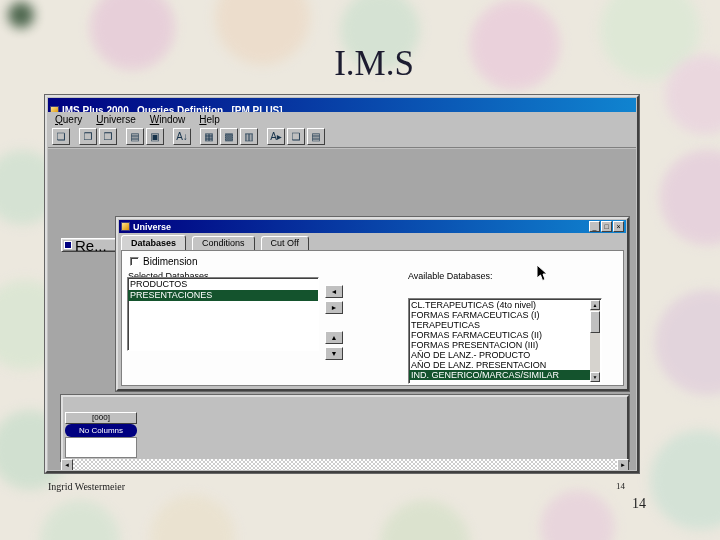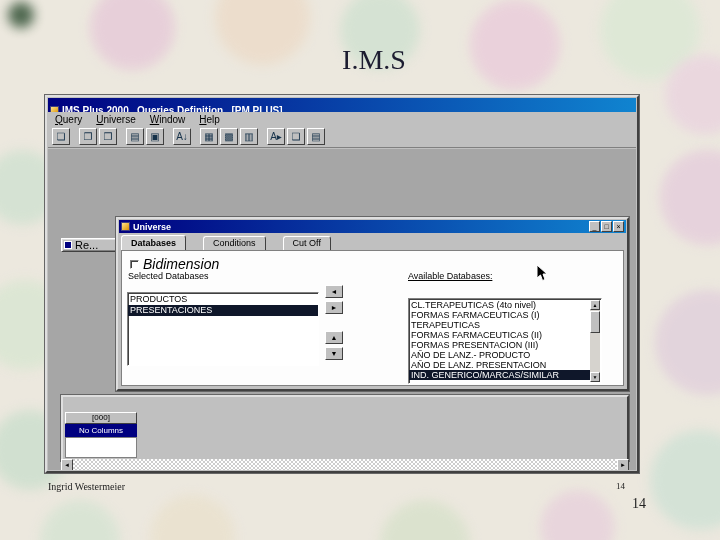--- a/index.html
+++ b/index.html
@@ -21,21 +21,21 @@
   .p10{left:-10px;top:410px;width:80px;height:80px;background:#cfe0cf;}
   .p11{left:660px;top:150px;width:95px;height:95px;background:#e6d0dc;}
   .p12{left:655px;top:290px;width:105px;height:105px;background:#e2d2dc;}
   .p13{left:650px;top:430px;width:100px;height:100px;background:#d2e2d6;}
   .p14{left:150px;top:495px;width:85px;height:85px;background:#eae2cf;}
   .p15{left:380px;top:500px;width:90px;height:90px;background:#dae2cd;}
   .p16{left:540px;top:490px;width:75px;height:75px;background:#e8d4dc;}
   .p17{left:40px;top:500px;width:80px;height:80px;background:#d8e4d4;}
 
   #slide-title { position:absolute; top:44px; left:0; width:100%; text-align:center;
-    font-family:"Liberation Serif",serif; font-size:28px; color:#1c1c30;padding-left:28px; }
+    font-family:"Liberation Serif",serif; font-size:35px; color:#1c1c30;padding-left:28px; }
 
   
   .raised { background:#c0c0c0; border:1px solid; border-color:#ffffff #404040 #404040 #ffffff;
             box-shadow: inset 1px 1px 0 #dfdfdf, inset -1px -1px 0 #808080; }
   .win-frame { position:absolute; background:#c0c0c0; border:2px solid;
                border-color:#dfdfdf #404040 #404040 #dfdfdf; box-shadow:0 0 0 1px #666; }
   .titlebar { position:absolute; left:1px; top:1px; right:1px; height:13px;
               background:linear-gradient(90deg,#000080,#1084d0); display:flex; align-items:center;
               padding:0 2px; color:#fff; }
   .titlebar .win-ico { width:9px; height:9px; margin-right:3px; flex:0 0 auto;
@@ -56,62 +56,62 @@
   #toolbar { position:absolute; left:1px; top:29px; right:1px; height:22px; background:#c0c0c0;
              border-bottom:1px solid #808080; display:flex; align-items:center; gap:2px; padding:0 4px; }
   .tb-btn { width:18px; height:17px; font-size:10px; line-height:15px; text-align:center; padding:0;
             color:#16324a; background:#c0c0c0; border:1px solid; border-color:#fff #404040 #404040 #fff; }
   #mdi { position:absolute; left:1px; top:52px; right:1px; bottom:1px; background:#a6a6a6; overflow:hidden; }
 
   
   #frag-window { position:absolute; left:13px; top:89px; width:56px; height:14px;
                  display:flex; align-items:center; padding:0 2px; }
   #frag-window .mini-ico { width:8px; height:8px; background:#000080; border:1px solid #fff; margin-right:3px; }
-  #frag-window .frag-ttl { font-size:11px; color:#000; }
+  #frag-window .frag-ttl { font-size:15px; color:#000; }
 
   
   #uni { left:68px; top:68px; width:513px; height:174px; }
   #uni-tabs { position:absolute; left:3px; top:17px; height:15px; display:flex; }
   .tab { font-size:9px; padding:1px 9px 14px; background:#c4c4c4; color:#000;
-         border:1px solid; border-color:#fff #404040 #c4c4c4 #fff; border-radius:3px 3px 0 0; margin-right:17px; }
+         border:1px solid; border-color:#fff #404040 #c4c4c4 #fff; border-radius:3px 3px 0 0; margin-right:6px; }
   .tab.active { background:#d2d2d2; font-weight:bold; position:relative; top:-1px; padding-top:2px; }
   #uni-page { position:absolute; left:3px; right:3px; top:31px; bottom:3px; background:#fdfdfd;
               border:1px solid #808080; }
   .chk-row { position:absolute; left:8px; top:5px; display:flex; align-items:center; }
   .chk-box { width:9px; height:9px; background:#fff; border:1px solid; border-color:#808080 #fff #fff #808080;
              box-shadow: inset 1px 1px 0 #404040; margin-right:4px; }
-  .chk-label { font-size:14px; color:#000;font-style:italic; }
+  .chk-label { font-size:10px; color:#000; }
   .fld-label { position:absolute; font-size:9px; color:#000; }
   #sel-label { left:6px; top:20px; }
-  #avail-label { left:286px; top:20px;text-decoration:underline; }
+  #avail-label { left:286px; top:20px; }
   .listbox { position:absolute; background:#fff; border:1px solid; border-color:#808080 #fff #fff #808080;
              box-shadow: inset 1px 1px 0 #404040; overflow:hidden; padding-top:1px; }
-  #sel-list { left:5px; top:41px; width:192px; height:74px; }
+  #sel-list { left:5px; top:26px; width:192px; height:74px; }
   #avail-list { left:286px; top:47px; width:194px; height:86px; padding-right:10px; }
   .list-item { font-size:9px; line-height:10px; padding:0 2px; white-space:nowrap; color:#000; }
   #sel-list .list-item { line-height:11px; }
-  .list-item.selected { background:#0f172a; color:#fff; }
+  .list-item.selected { background:#14532d; color:#fff; }
   .vscroll { position:absolute; top:1px; right:1px; bottom:1px; width:10px; background:#d6d3ce; }
   .vs-btn { position:absolute; left:0; width:10px; height:10px; font-size:5px; line-height:8px; text-align:center;
             padding:0; background:#c0c0c0; border:1px solid; border-color:#fff #404040 #404040 #fff; color:#000; }
   .vs-up { top:0; } .vs-down { bottom:0; }
   .vs-thumb { position:absolute; left:0; top:11px; width:10px; height:22px; background:#c0c0c0;
               border:1px solid; border-color:#fff #404040 #404040 #fff; }
   .xfer-btn { position:absolute; left:203px; width:18px; height:13px; font-size:7px; line-height:11px;
               text-align:center; padding:0; background:#c0c0c0; border:1px solid;
               border-color:#fff #404040 #404040 #fff; color:#000; }
   #xfer-left { top:34px; } #xfer-right { top:50px; } #xfer-up { top:80px; } #xfer-down { top:96px; }
 
   
   #cols { left:13px; top:246px; width:568px; height:66px; }
   #cols-header { position:absolute; left:2px; top:15px; width:72px; height:12px; background:#c0c0c0;
                  border:1px solid; border-color:#fff #404040 #404040 #fff;
                  font-size:8px; line-height:10px; text-align:center; color:#000; }
   #cols-row { position:absolute; left:2px; top:27px; width:72px; height:13px; background:#000080;
-              color:#fff; font-size:8px; line-height:13px; text-align:center; }
+              color:#fff; font-size:8px; line-height:13px; text-align:center;border-radius:6px; }
   #cols-empty { position:absolute; left:2px; top:40px; width:72px; height:21px; background:#fff;
                 border:1px solid #808080; }
 
   
   #hscroll { position:absolute; left:13px; top:310px; width:568px; height:12px;
              background:repeating-conic-gradient(#ffffff 0% 25%, #cdcdcd 0% 50%) 0 0/4px 4px; }
   .hs-btn { position:absolute; top:0; width:12px; height:12px; font-size:6px; line-height:10px; text-align:center;
             padding:0; background:#c0c0c0; border:1px solid; border-color:#fff #404040 #404040 #fff; color:#000; }
   .hs-left { left:0; } .hs-right { right:0; }
 

